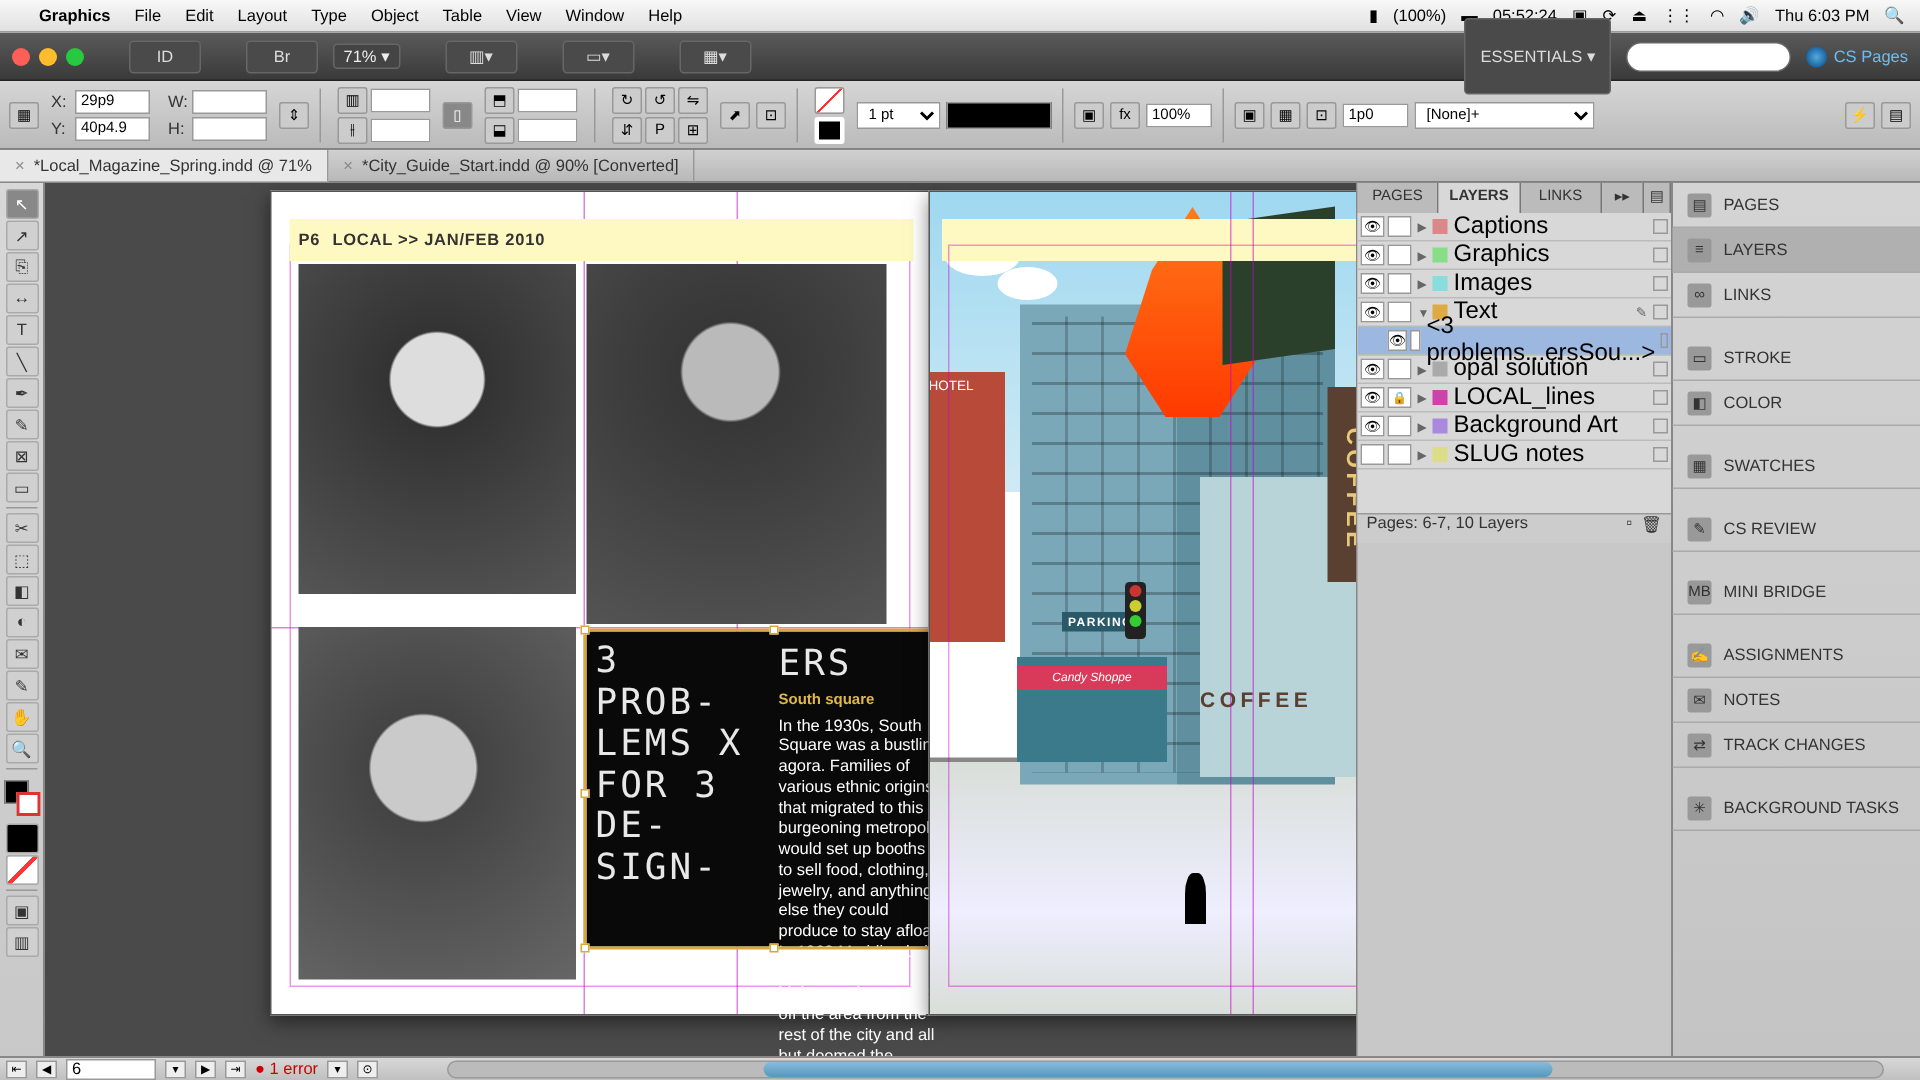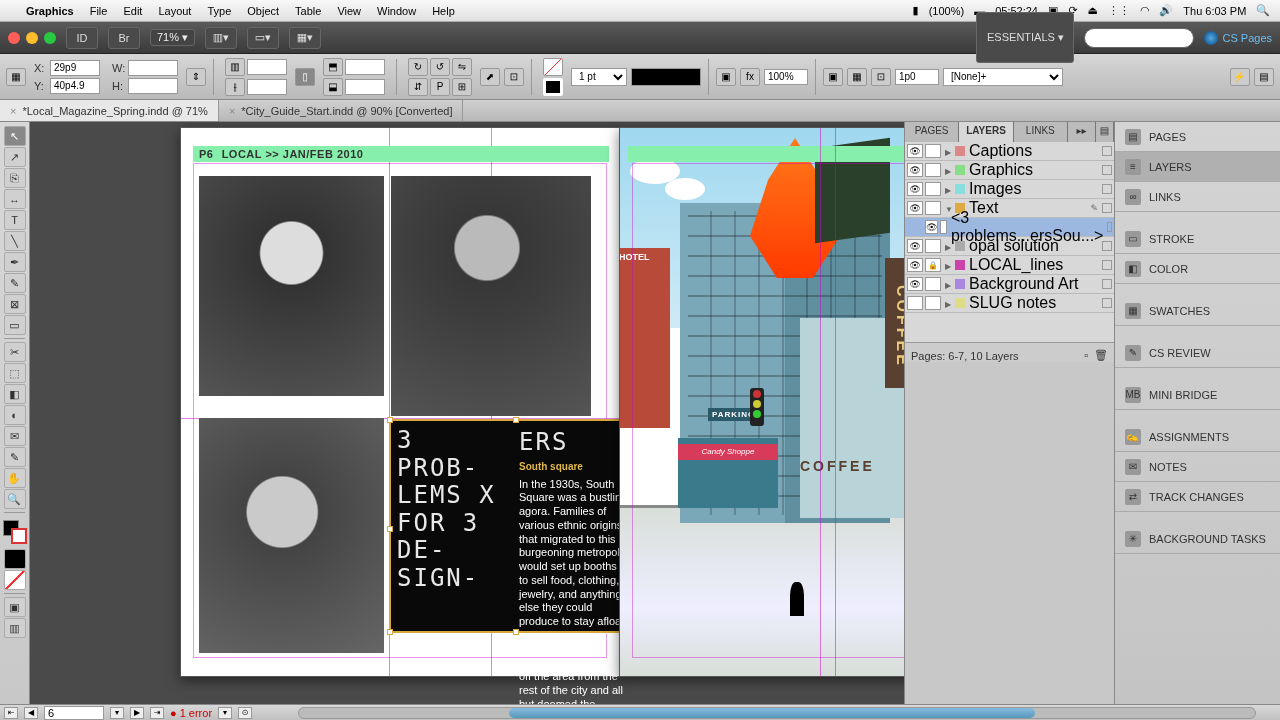--- a/index.html
+++ b/index.html
@@ -10,21 +10,21 @@
 .menubar .appname { font-weight: bold; }
 .menubar .menu-item { cursor: default; }
 .menubar .spacer { flex: 1; }
 .menubar .status { display: flex; gap: 10px; align-items: center; }
 
 .appbar { height: 32px; background: linear-gradient(#5a5a5a,#3a3a3a); display: flex; align-items: center; padding: 0 8px; gap: 10px; color: #ddd; border-bottom:1px solid #222;}
 .traffic { display: flex; gap: 6px; }
 .traffic span { width: 12px; height: 12px; border-radius: 50%; display: inline-block; }
 .tl-red{background:#ff5f57;} .tl-yellow{background:#ffbd2e;} .tl-green{background:#28c940;}
 .appbar .zoom { background:#444; color:#eee; border:1px solid #666; padding:1px 6px; border-radius:3px;}
-.appbar .icon-btn { width:32px; height:22px; background:#4a4a4a; border:1px solid #666; border-radius:3px; display:flex; align-items:center; justify-content:center;}
+.appbar .icon-btn { width:48px; height:22px; background:#4a4a4a; border:1px solid #666; border-radius:3px; display:flex; align-items:center; justify-content:center;margin-left:20px;}
 .appbar .ess { margin-left:auto; background:#4a4a4a; border:1px solid #666; padding:18px 10px; border-radius:3px;}
 .appbar .search { width:110px; height:20px; background:#fff; border-radius:10px; border:1px solid #666;}
 .appbar .cslive { color:#6bbef5; display:flex; align-items:center; gap:4px;}
 .cs-dot{width:14px;height:14px;border-radius:50%;background:radial-gradient(#5ad,#048);}
 
 .controlbar { height: 46px; background: linear-gradient(#d6d6d6,#bababa); border-bottom:1px solid #888; display:flex; align-items:center; padding:0 6px; gap:4px; }
 .ctrl-group { display:flex; flex-direction:column; gap:2px; padding:0 4px;}
 .ctrl-row { display:flex; gap:2px; align-items:center;}
 .ctrl-label{color:#333; width:14px;}
 .ctrl-input{width:50px; height:16px; background:#fff; border:1px solid #999; font-size:10px; padding:0 3px;}
@@ -44,21 +44,21 @@
 .tool-sep{height:1px;background:#999;margin:2px 4px;}
 .swatch-pair{position:relative;width:24px;height:24px;margin:4px auto;}
 .sw-fill{position:absolute;top:0;left:0;width:16px;height:16px;background:#000;border:1px solid #888;}
 .sw-stroke{position:absolute;bottom:0;right:0;width:16px;height:16px;background:#fff;border:2px solid #d33;}
 
 .canvas-area{flex:1; background:#4a4a4a; position:relative; overflow:hidden;}
 .pasteboard{position:absolute; top:5px; left:150px; width:920px; height:560px;}
 .spread{display:flex;}
 .page{width:440px;height:550px;background:#fff;box-shadow:0 4px 12px rgba(0,0,0,.5);position:relative;border:1px solid #555;}
 .page.right{margin-left:-1px;}
-.folio-bar{position:absolute;top:18px;left:12px;right:10px;height:16px;background:#86efac;display:flex;align-items:center;padding:0 6px;font-size:8px;font-weight:bold;color:#333;letter-spacing:.5px;}
+.folio-bar{position:absolute;top:18px;left:12px;right:10px;height:28px;background:#fef9c3;display:flex;align-items:center;padding:0 6px;font-size:8px;font-weight:bold;color:#333;letter-spacing:.5px;}
 .guide-v{position:absolute;top:0;bottom:0;width:1px;background:rgba(200,0,200,.5);}
 .guide-h{position:absolute;left:0;right:0;height:1px;background:rgba(200,0,200,.5);}
 .margin-box{position:absolute;top:35px;left:12px;right:12px;bottom:18px;border:1px solid rgba(200,0,200,.4);}
 
 .photo{position:absolute;background:#888;filter:grayscale(1);}
 .ph1{top:48px;left:18px;width:185px;height:220px;background:radial-gradient(circle at 50% 35%,#ddd 18%,#333 19%,#555 100%);}
 .ph2{top:48px;left:210px;width:200px;height:240px;background:radial-gradient(circle at 48% 30%,#c8b8a0 16%,#3a3632 17%,#555 100%);}
 .ph3{top:290px;left:18px;width:185px;height:235px;background:radial-gradient(circle at 45% 40%,#d8c8b8 20%,#444 21%,#666 100%);}
 .frame-sel{outline:2px solid #6a4;}
 
@@ -79,21 +79,21 @@
 .layer-row{display:flex;align-items:center;height:19px;border-bottom:1px solid #bbb;padding:0 2px;}
 .eye{width:16px;height:14px;border:1px solid #999;background:#fff;margin-right:2px;display:flex;align-items:center;justify-content:center;font-size:9px;}
 .lock{width:16px;height:14px;border:1px solid #999;background:#fff;margin-right:4px;display:flex;align-items:center;justify-content:center;font-size:8px;}
 .layer-row .disc{width:10px;color:#666;}
 .layer-swatch{width:10px;height:10px;margin-right:4px;}
 .layer-name{flex:1;font-size:16px;}
 .layer-pen{font-size:9px;color:#666;}
 .layer-row.sub{padding-left:20px;background:#c8d4e8;}
 .layer-row.expanded .disc::before{content:"▼";font-size:8px;}
 .layer-row .disc::before{content:"▶";font-size:8px;}
-.panel-footer{height:20px;background:#ccc;border-top:1px solid #999;display:flex;align-items:flex-end;padding:0 6px;font-size:10px;color:#333;justify-content:space-between;}
+.panel-footer{height:20px;background:#ccc;border-top:1px solid #999;display:flex;align-items:flex-start;padding:0 6px;font-size:10px;color:#333;justify-content:space-between;}
 .pf-icons{display:flex;gap:6px;}
 
 .collapsed-panels{width:166px;background:linear-gradient(#d4d4d4,#c4c4c4);border-left:1px solid #888;}
 .cp-item{height:30px;display:flex;align-items:center;gap:8px;padding:0 10px;border-bottom:1px solid #aaa;color:#333;}
 .cp-item.selected{background:#b0b0b0;}
 .cp-icon{width:16px;height:16px;background:#999;border-radius:2px;display:flex;align-items:center;justify-content:center;font-size:10px;}
 .cp-sep{height:12px;}
 
 .statusbar{position:absolute;bottom:0;left:0;right:0;height:16px;background:linear-gradient(#d8d8d8,#c0c0c0);border-top:1px solid #888;display:flex;align-items:center;padding:0 4px;gap:6px;font-size:10px;}
 .sb-btn{width:14px;height:12px;border:1px solid #999;background:#eee;display:flex;align-items:center;justify-content:center;font-size:8px;}
@@ -104,21 +104,21 @@
 .hscroll-thumb{position:absolute;left:22%;width:55%;top:0;bottom:0;background:linear-gradient(#8bd,#59b);border-radius:6px;}
 
 .city-art{position:absolute;inset:0;}
 .sky{position:absolute;top:0;left:0;right:0;height:200px;background:linear-gradient(#9fd8f0,#cfeaf5);}
 .cloud{position:absolute;background:#fff;border-radius:50%;}
 .flame{position:absolute;top:10px;left:130px;width:90px;height:140px;background:linear-gradient(#ff7a1a,#ff3a00);clip-path:polygon(50% 0,80% 30%,100% 70%,70% 100%,30% 100%,0 70%,20% 30%);}
 .sign-green{position:absolute;top:15px;left:195px;width:75px;height:95px;background:#2a402a;transform:skewY(-8deg);}
 .street{position:absolute;bottom:0;left:0;right:0;height:170px;background:linear-gradient(#d8ded8 0%,#eef 60%,#d8ded8 100%);}
 .curb{position:absolute;bottom:168px;left:0;right:0;height:3px;background:#888;}
 .hotel{position:absolute;top:120px;left:-5px;width:55px;height:180px;background:#b84a3a;}
-.hotel-txt{color:#fff;font-size:9px;font-weight:bold;padding:4px;}
+.hotel-txt{color:#fff;font-size:9px;font-weight:normal;padding:4px;}
 .bigbuild{position:absolute;top:75px;left:60px;width:210px;height:320px;background:linear-gradient(90deg,#7aa8b8 0 50%,#6090a0 50% 100%);}
 .bigbuild::after{content:"";position:absolute;inset:8px;background:repeating-linear-gradient(0deg,transparent 0 18px,rgba(0,0,0,.25) 18px 20px),repeating-linear-gradient(90deg,transparent 0 22px,rgba(0,0,0,.2) 22px 24px);}
 .coffee-bldg{position:absolute;top:190px;left:180px;width:140px;height:200px;background:#b8d4d8;}
 .coffee-sign{position:absolute;top:130px;left:265px;width:26px;height:130px;background:#5a4030;color:#e8c87a;writing-mode:vertical-rl;text-align:center;font-size:16px;font-weight:bold;letter-spacing:3px;padding-top:6px;}
 .traffic-light{position:absolute;top:260px;left:130px;width:14px;height:38px;background:#222;border-radius:3px;}
 .traffic-light span{display:block;width:8px;height:8px;border-radius:50%;margin:2px auto;}
 .storefront{position:absolute;top:310px;left:58px;width:100px;height:70px;background:#3a7a8a;}
 .parking{position:absolute;top:280px;left:88px;color:#fff;font-size:8px;font-weight:bold;letter-spacing:1px;background:#2a5a6a;padding:2px 4px;}
 .candy{position:absolute;top:316px;left:58px;width:100px;height:16px;background:#d83a5a;color:#fff;font-size:8px;font-style:italic;text-align:center;line-height:16px;}
 .coffee-txt{position:absolute;top:330px;left:180px;font-size:14px;letter-spacing:3px;color:#5a4030;font-weight:bold;}

